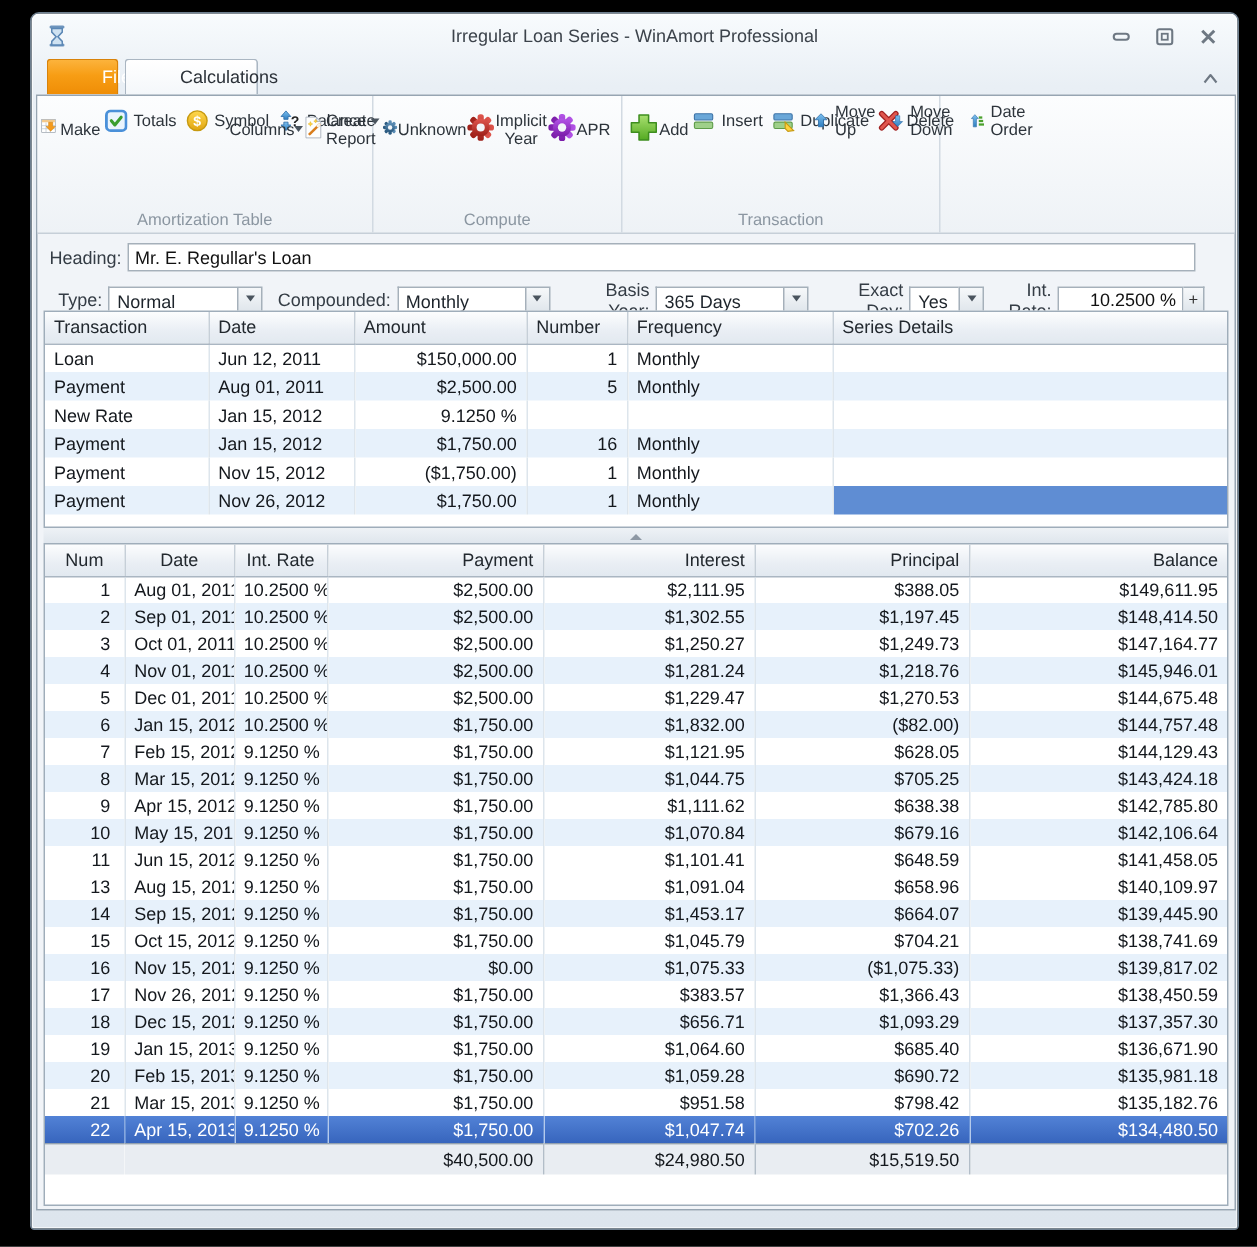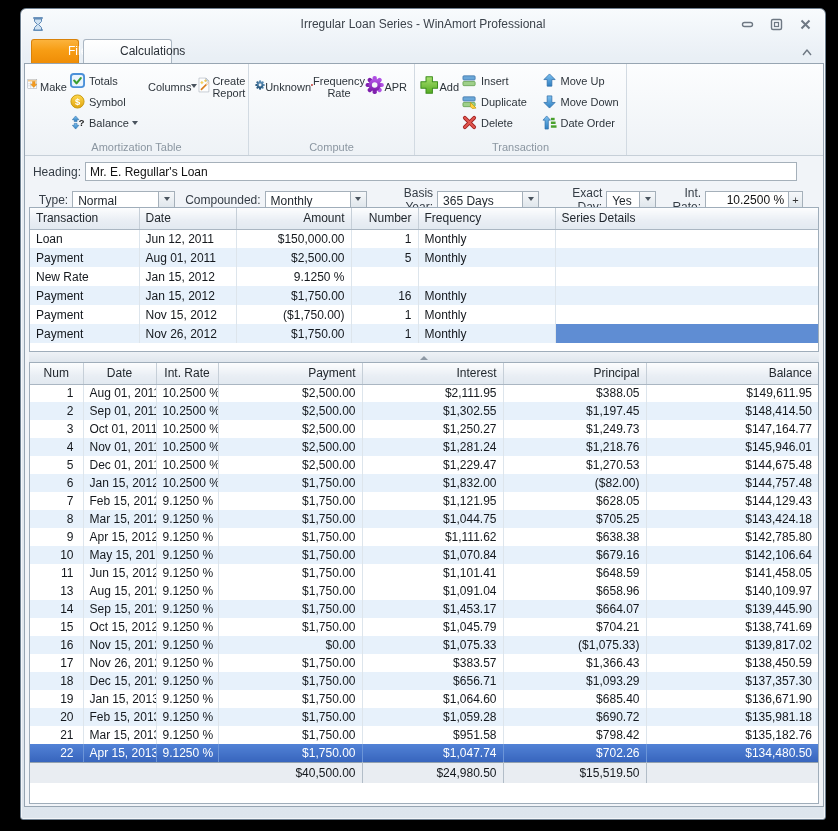--- a/index.html
+++ b/index.html
@@ -40,21 +40,21 @@
             background:linear-gradient(180deg,#fcfdfe,#eef2f6);
             border-bottom:1px solid #c6cfd8; display:flex; }
   .rgroup { position:relative; height:100%; border-right:1px solid #d2dae2; }
   .g1 { width:224px; } .g2 { width:166px; } .g3 { width:212px; }
   .rrow { display:flex; align-items:flex-start; padding:3px 2px 0 2px; height:74px; }
   .glabel { position:absolute; bottom:2px; left:0; width:100%; text-align:center;
             font-size:11px; color:#8b96a1; }
   .bigbtn { display:flex; flex-direction:row; align-items:center; padding-top:2px;
             font-size:11px; color:#2d343b; text-align:center; line-height:12px; border-radius:3px; }
   .bigbtn svg { margin-bottom:3px; }
-  .scol { display:flex; flex-direction:column; justify-content:flex-start; padding-top:3px; }
+  .scol { display:flex; flex-direction:row; justify-content:flex-start; padding-top:3px; }
   .smallbtn { display:flex; align-items:center; height:21px; font-size:11px; color:#2d343b;
               padding:0 3px; border-radius:2px; }
   .smallbtn svg { margin-right:4px; }
   .caret { display:inline-block; width:0; height:0; border:3px solid transparent;
            border-top:4px solid #4a545e; margin-left:3px; position:relative; top:2px; }
   .bigbtn .caret { margin:1px 0 0 0; top:0; }
 
   
   .formarea { position:absolute; left:0; top:93px; width:798px; height:50px; }
   .frow1 { position:absolute; left:0; top:5px; width:100%; display:flex; align-items:center; }
@@ -95,21 +95,21 @@
   tr.sel td { background:linear-gradient(180deg,#5282d6,#3765bd); color:#fff; border-right-color:#6c95d8; }
   td.cellsel { background:#5f8dd3 !important; }
 
   .txnwrap { position:absolute; left:4px; top:143px; width:790px; height:145px;
              border:1px solid #9fadba; background:#fff; }
   .txnwrap table { width:788px; }
   #txn td { height:19px; }
   #txn th:nth-child(3), #txn th:nth-child(4),
   #txn td:nth-child(3), #txn td:nth-child(4) { text-align:right; }
   #txn th { text-align:left; }
-  #txn th:nth-child(3), #txn th:nth-child(4) { text-align:right; }
+  #txn th:nth-child(3), #txn th:nth-child(4) { text-align:left; }
 
   .splitter { position:absolute; left:4px; top:288px; width:790px; height:10px;
               background:linear-gradient(180deg,#eef2f6,#dfe6ed); display:flex;
               justify-content:center; align-items:flex-start; }
   .uptri { width:0; height:0; border:4px solid transparent; border-bottom:4px solid #8d98a4;
            position:relative; top:0px; }
 
   .schedwrap { position:absolute; left:4px; top:298px; width:790px; height:442px;
                border:1px solid #9fadba; background:#fff; }
   .schedwrap table { width:788px; }
@@ -281,21 +281,21 @@
             <svg width="32" height="32" viewBox="0 0 32 32">
               <g fill="url(#gr)">
                 <rect x="12.5" y="1" width="7" height="30" rx="3"></rect>
                 <rect x="12.5" y="1" width="7" height="30" rx="3" transform="rotate(45 16 16)"></rect>
                 <rect x="12.5" y="1" width="7" height="30" rx="3" transform="rotate(90 16 16)"></rect>
                 <rect x="12.5" y="1" width="7" height="30" rx="3" transform="rotate(135 16 16)"></rect>
               </g>
               <circle cx="16" cy="16" r="10" fill="url(#gr)"></circle>
               <circle cx="16" cy="16" r="4.6" fill="#f3f6f9"></circle>
             </svg>
-            <span>Frequency Rate</span>
+            <span>Implicit Year</span>
           </div>
           <div class="bigbtn" style="width:42px">
             <svg width="32" height="32" viewBox="0 0 32 32">
               <g fill="url(#gp)">
                 <rect x="12.5" y="1" width="7" height="30" rx="3"></rect>
                 <rect x="12.5" y="1" width="7" height="30" rx="3" transform="rotate(45 16 16)"></rect>
                 <rect x="12.5" y="1" width="7" height="30" rx="3" transform="rotate(90 16 16)"></rect>
                 <rect x="12.5" y="1" width="7" height="30" rx="3" transform="rotate(135 16 16)"></rect>
               </g>
               <circle cx="16" cy="16" r="10" fill="url(#gp)"></circle>

